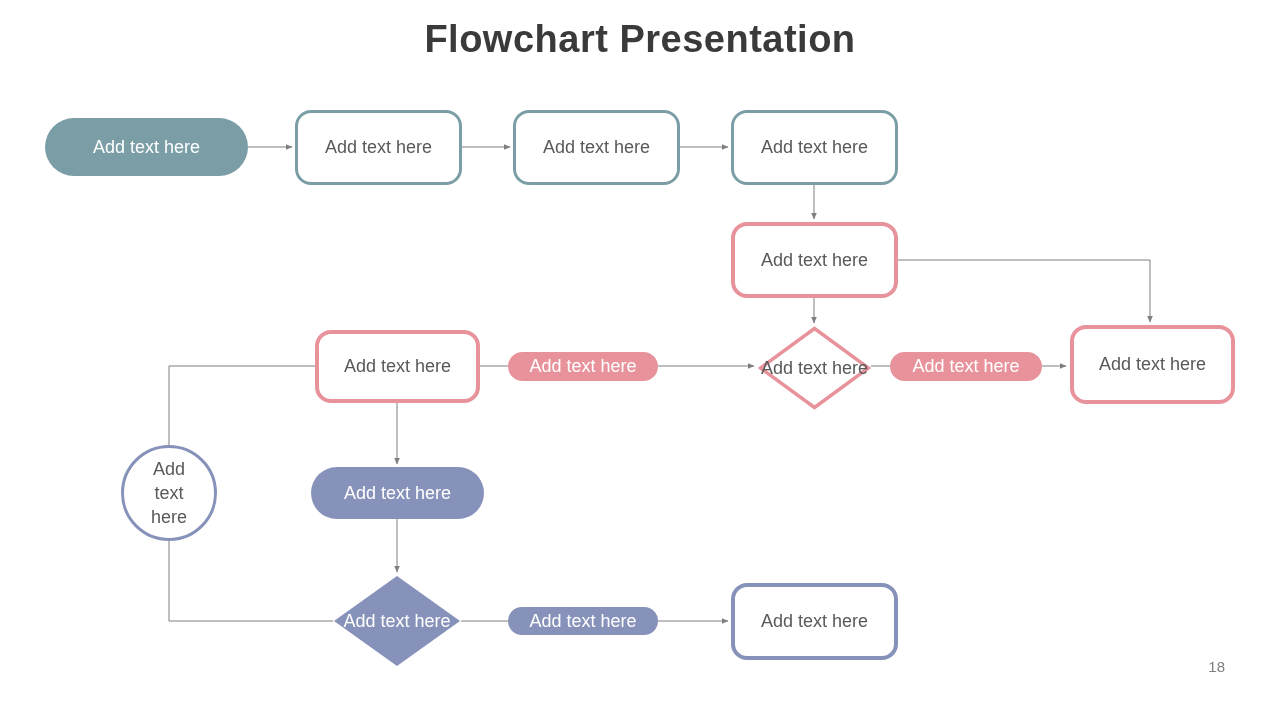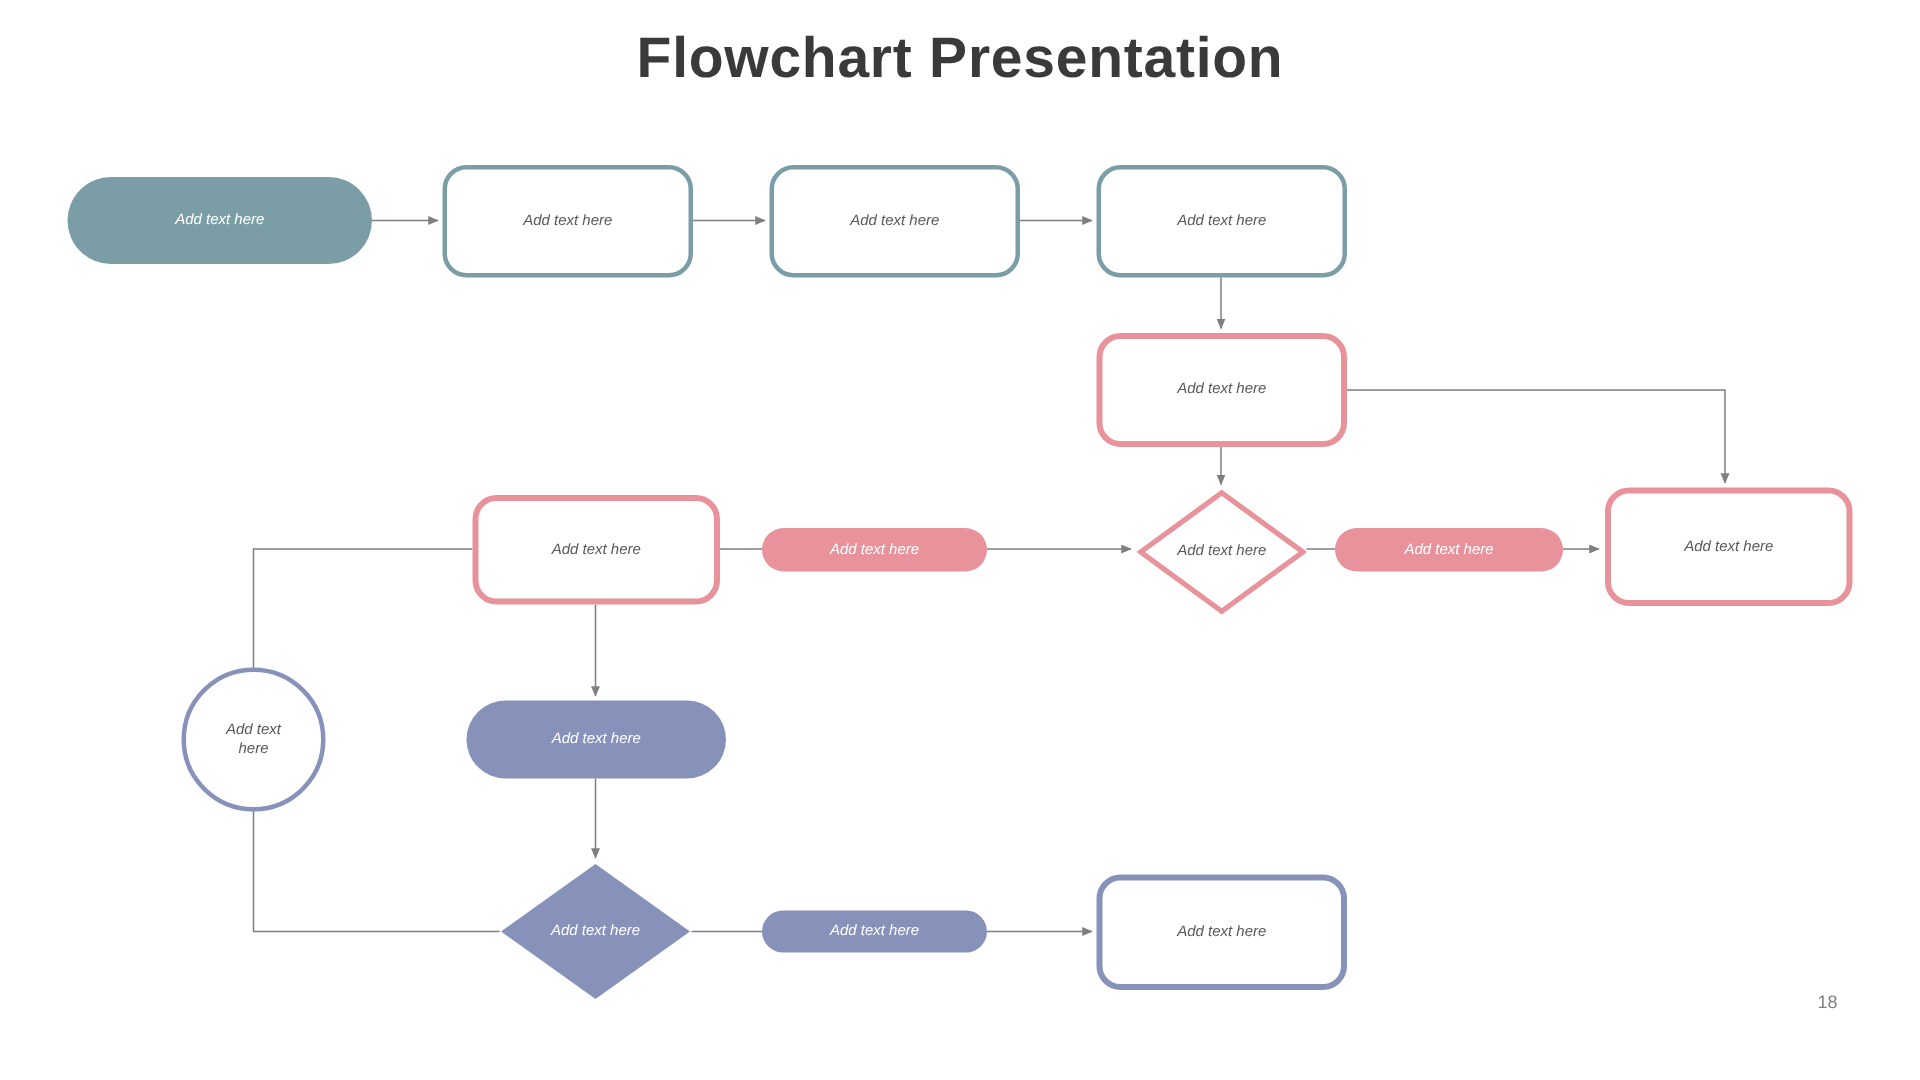--- a/index.html
+++ b/index.html
@@ -41,27 +41,27 @@
   .circle {
     border-radius: 50%;
     border: 3.5px solid var(--c-purple);
     background: #fff;
   }
 
   .diamond { background: transparent; }
   .dshape { position: absolute; left: 0; top: 0; width: 100%; height: 100%; }
   .diamond .lbl { position: relative; z-index: 1; }
 
-  .lbl { font-size: 10px; line-height: 1.35; font-style: italic; }
+  .lbl { font-size: 18px; line-height: 1.35; }
   .dark  { color: var(--c-node_text, #595959); }
   .light { color: #ffffff; }
 
   .page-number {
     position: absolute; right: 55px; bottom: 13px;
-    font-size: 12px; color: var(--c-page_text, #7f7f7f);
+    font-size: 15px; color: var(--c-page_text, #7f7f7f);
   }
 </style>
 </head>
 <body>
 
 <div class="slide">
 
   <h1 class="slide-title">Flowchart Presentation</h1>
 
   <svg class="connectors" width="1280" height="720" viewBox="0 0 1280 720">

